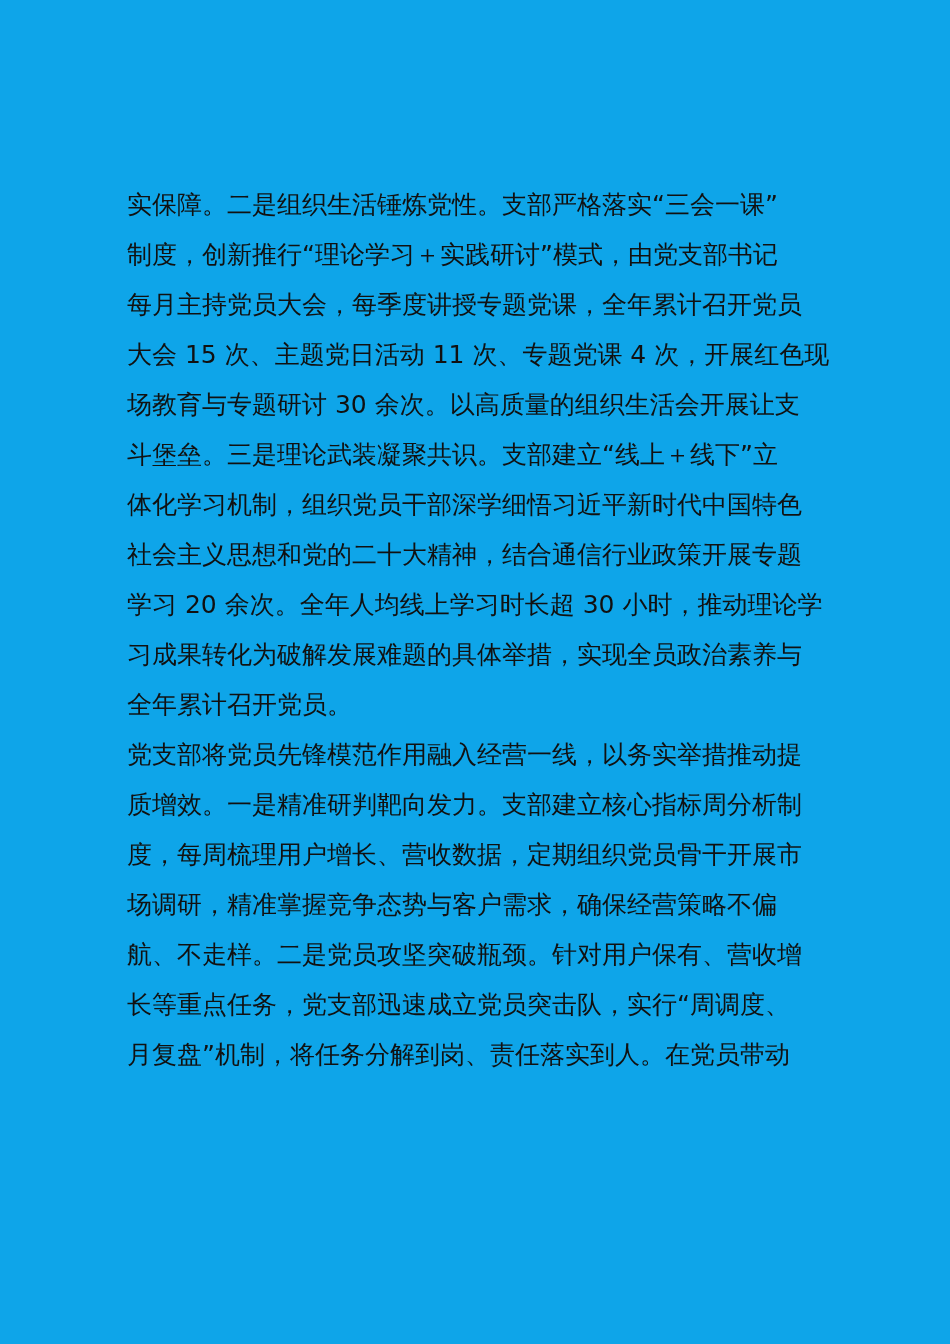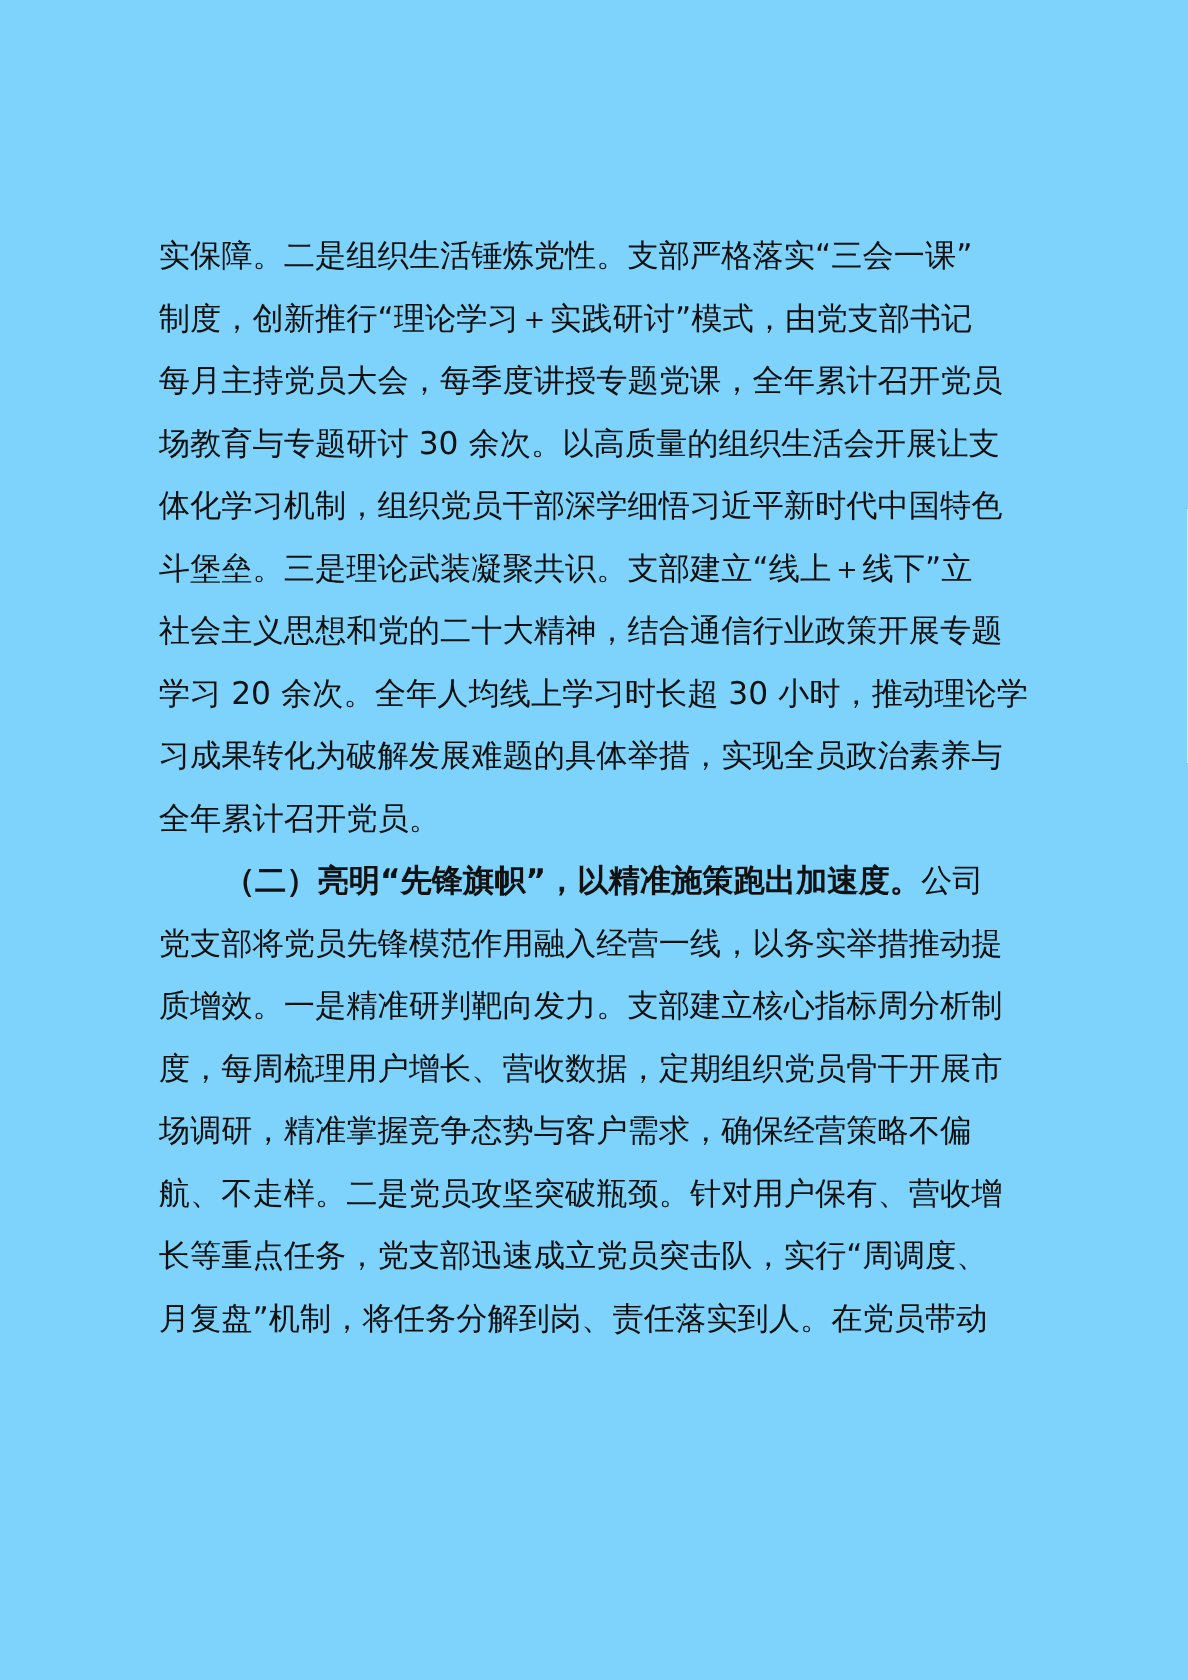--- a/index.html
+++ b/index.html
@@ -14,21 +14,21 @@
       overflow: hidden;
       font-family: "DejaVu Sans", "Liberation Sans", sans-serif;
       color: #111111;
     }
     .page {
       position: absolute;
       left: 0;
       top: 0;
       width: 950px;
       height: 1344px;
-      background: #7dd3fc;
+      background: #0ea5e9;
     }
     .text-block {
       position: absolute;
       left: 127px;
       top: 180px;
       width: 710px;
     }
     .line {
       height: 50px;
       line-height: 50px;
@@ -46,31 +46,31 @@
 </head>
 <body>
 
 <div class="page">
   <div class="text-block">
 
     <div>
       <div class="line"><span>实保障。二是组织生活锤炼党性。支部严格落实“三会一课”</span></div>
       <div class="line"><span>制度，创新推行“理论学习＋实践研讨”模式，由党支部书记</span></div>
       <div class="line"><span>每月主持党员大会，每季度讲授专题党课，全年累计召开党员</span></div>
+      <div class="line"><span>大会 15 次、主题党日活动 11 次、专题党课 4 次，开展红色现</span></div>
       <div class="line"><span>场教育与专题研讨 30 余次。以高质量的组织生活会开展让支</span></div>
+      <div class="line"><span>斗堡垒。三是理论武装凝聚共识。支部建立“线上＋线下”立</span></div>
       <div class="line"><span>体化学习机制，组织党员干部深学细悟习近平新时代中国特色</span></div>
-      <div class="line"><span>斗堡垒。三是理论武装凝聚共识。支部建立“线上＋线下”立</span></div>
       <div class="line"><span>社会主义思想和党的二十大精神，结合通信行业政策开展专题</span></div>
       <div class="line"><span>学习 20 余次。全年人均线上学习时长超 30 小时，推动理论学</span></div>
       <div class="line"><span>习成果转化为破解发展难题的具体举措，实现全员政治素养与</span></div>
       <div class="line"><span>全年累计召开党员。</span></div>
     </div>
 
     <div>
-      <div class="line indent"><span class="bold">（二）亮明“先锋旗帜”，以精准施策跑出加速度。</span><span>公司</span></div>
       <div class="line"><span>党支部将党员先锋模范作用融入经营一线，以务实举措推动提</span></div>
       <div class="line"><span>质增效。一是精准研判靶向发力。支部建立核心指标周分析制</span></div>
       <div class="line"><span>度，每周梳理用户增长、营收数据，定期组织党员骨干开展市</span></div>
       <div class="line"><span>场调研，精准掌握竞争态势与客户需求，确保经营策略不偏</span></div>
       <div class="line"><span>航、不走样。二是党员攻坚突破瓶颈。针对用户保有、营收增</span></div>
       <div class="line"><span>长等重点任务，党支部迅速成立党员突击队，实行“周调度、</span></div>
       <div class="line"><span>月复盘”机制，将任务分解到岗、责任落实到人。在党员带动</span></div>
     </div>
 
   </div>

